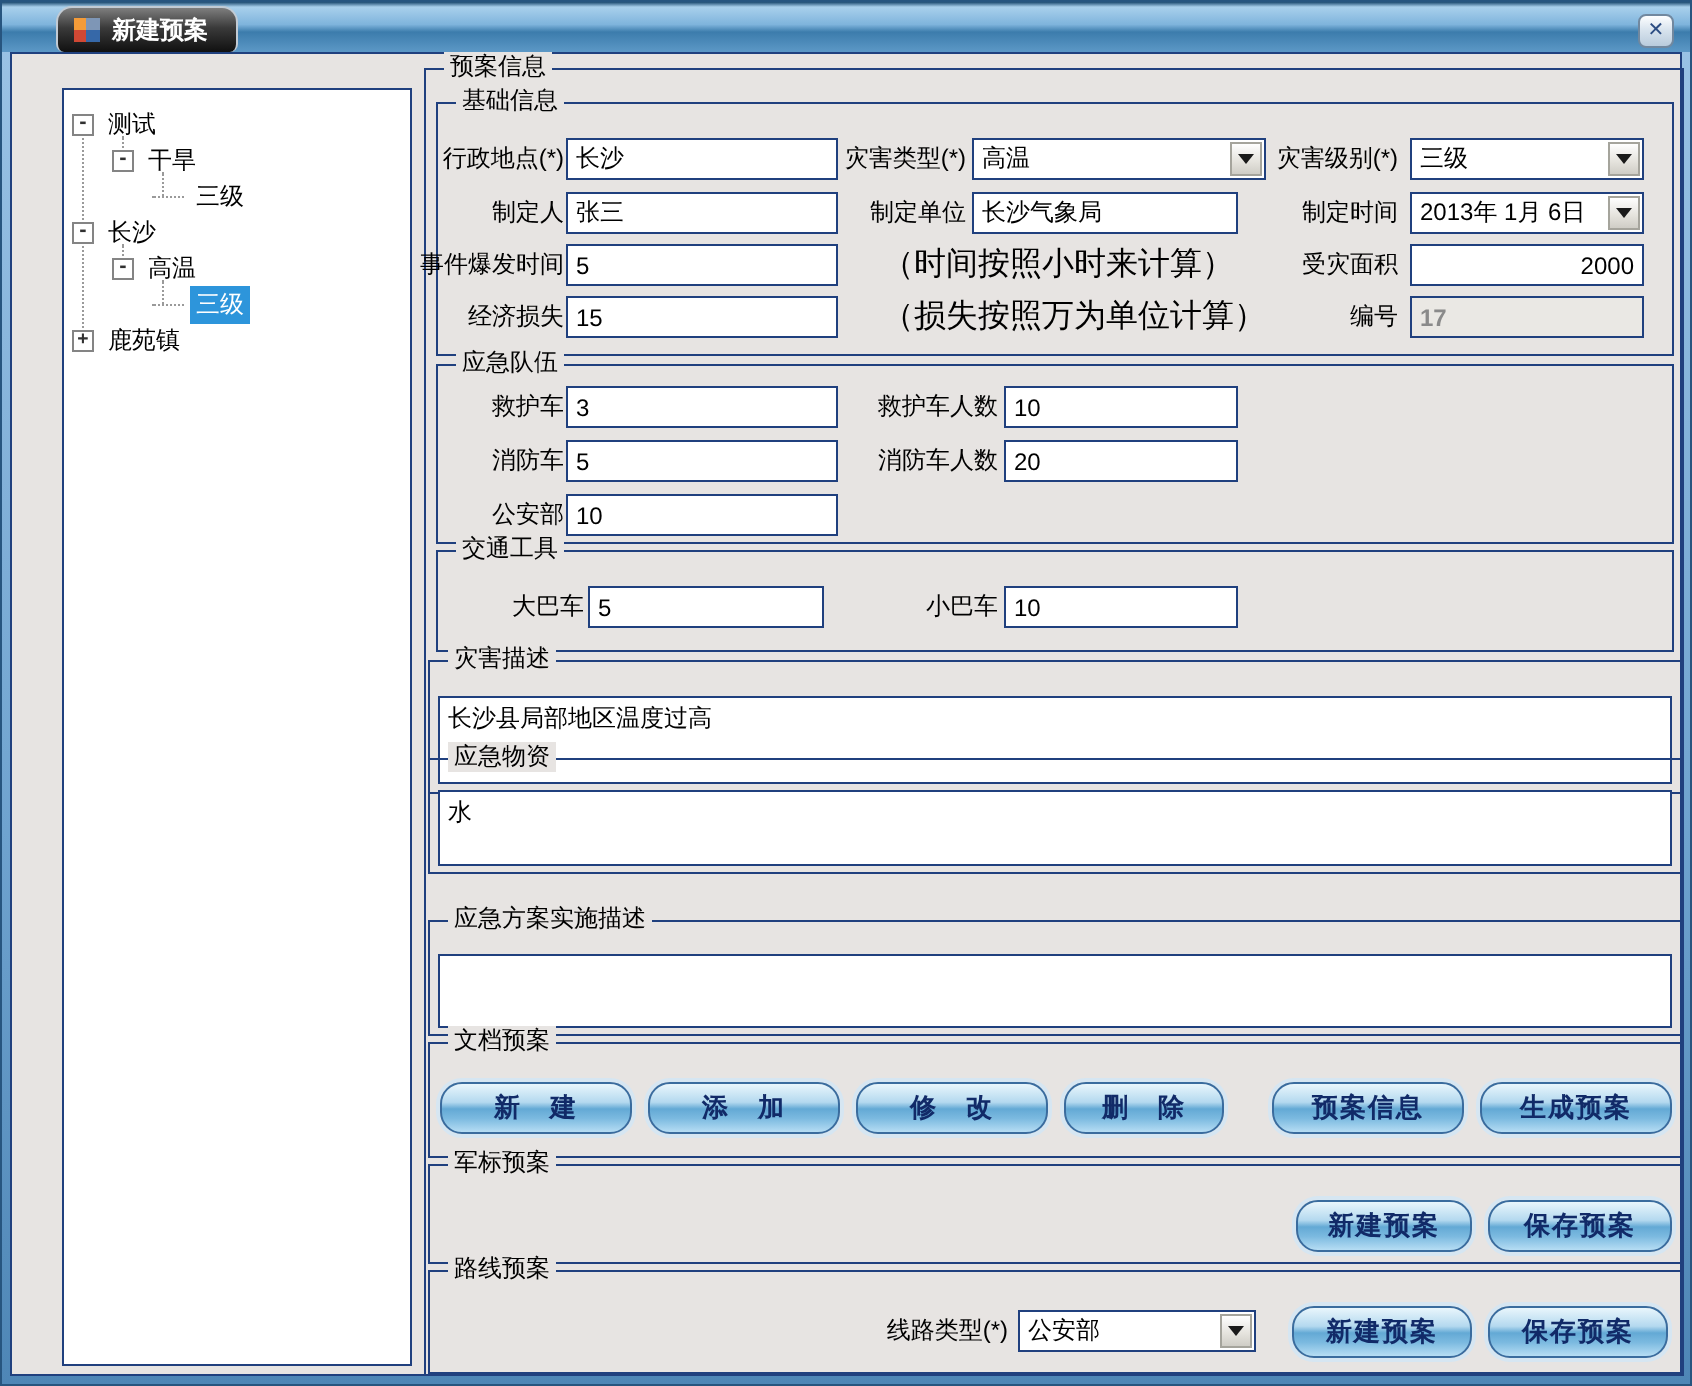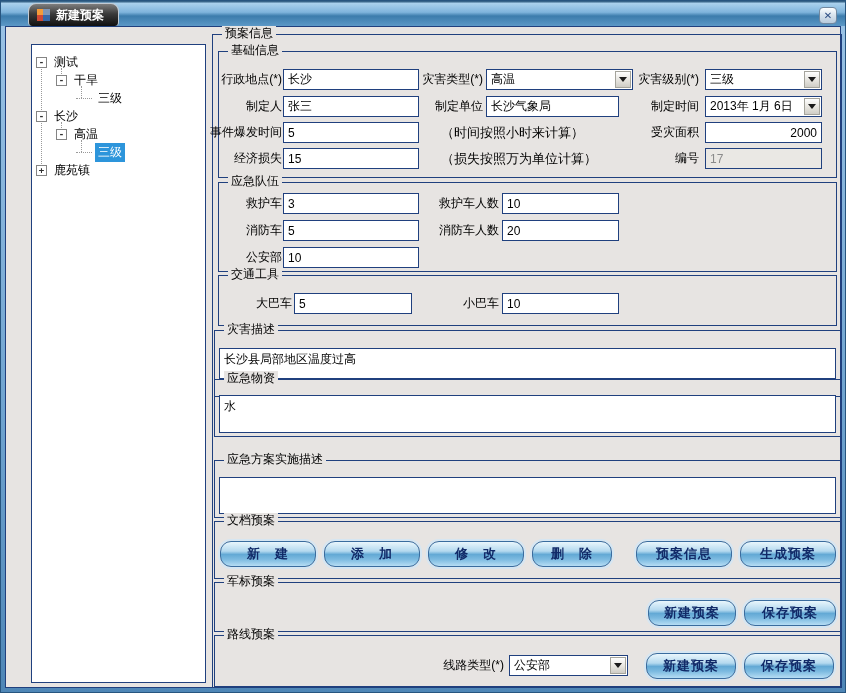--- a/index.html
+++ b/index.html
@@ -56,21 +56,21 @@
   .gv{position:absolute;width:0;border-left:1px dotted #9A9A9A;}
   
   .gb{position:absolute;border:1px solid #20407E;}
   .gb>.lg{
     position:absolute;top:-9px;left:9px;background:#E7E4E2;padding:0 3px;
     font-size:12px;line-height:15px;color:#000;white-space:nowrap;
   }
   .plan-group{left:206px;top:7px;width:630px;height:654px;border-color:#20407E;}
   
   .fl{position:absolute;font-size:12px;line-height:21px;white-space:nowrap;color:#000;}
-  .note{position:absolute;font-size:13px;line-height:21px;white-space:nowrap;color:#000;}
+  .note{position:absolute;font-size:16px;line-height:21px;white-space:nowrap;color:#000;}
   .tin{
     position:absolute;height:21px;border:1px solid #20407E;background:#fff;
     font:12px "Liberation Sans","DejaVu Sans",sans-serif;padding:1px 4px;color:#000;outline:none;
   }
   .tin:disabled,.tin.ro{background:#EAE8E4;color:#8A8A8A;}
   .tarea{
     position:absolute;border:1px solid #20407E;background:#fff;resize:none;outline:none;
     font:12px "Liberation Sans","DejaVu Sans",sans-serif;padding:2px 4px;color:#000;
   }
   .combo{
@@ -192,21 +192,21 @@
         <span class="fl" style="right:554px;top:70px">事件爆发时间</span>
         <input class="tin" style="left: 64px; top: 70px; width: 136px;" value="5">
         <span class="note" style="left:222px;top:70px">（时间按照小时来计算）</span>
         <span class="fl" style="right:137px;top:70px">受灾面积</span>
         <input class="tin" style="left: 486px; top: 70px; width: 117px; text-align: right;" value="2000">
 
         <span class="fl" style="right:554px;top:96px">经济损失</span>
         <input class="tin" style="left: 64px; top: 96px; width: 136px;" value="15">
         <span class="note" style="left:222px;top:96px">（损失按照万为单位计算）</span>
         <span class="fl" style="right:137px;top:96px">编号</span>
-        <input class="tin ro" style="left: 486px; top: 96px; width: 117px;" disabled="" value="17">
+        <input class="tin ro" style="left: 486px; top: 96px; width: 117px; font-weight: bold;" disabled="" value="17">
       </div>
 
       <div class="gb" style="left:5px;top:147px;width:619px;height:90px">
         <span class="lg">应急队伍</span>
 
         <span class="fl" style="right:554px;top:10px">救护车</span>
         <input class="tin" style="left: 64px; top: 10px; width: 136px;" value="3">
         <span class="fl" style="right:337px;top:10px">救护车人数</span>
         <input class="tin" style="left: 283px; top: 10px; width: 117px;" value="10">
 
@@ -222,21 +222,21 @@
       <div class="gb" style="left:5px;top:240px;width:619px;height:51px">
         <span class="lg">交通工具</span>
         <span class="fl" style="right:544px;top:17px">大巴车</span>
         <input class="tin" style="left: 75px; top: 17px; width: 118px;" value="5">
         <span class="fl" style="right:337px;top:17px">小巴车</span>
         <input class="tin" style="left: 283px; top: 17px; width: 117px;" value="10">
       </div>
 
       <div class="gb" style="left:1px;top:295px;width:627px;height:67px">
         <span class="lg">灾害描述</span>
-        <textarea class="tarea" style="left: 4px; top: 17px; width: 617px; height: 31px;">长沙县局部地区温度过高</textarea>
+        <textarea class="tarea" style="left: 4px; top: 17px; width: 617px; height: 44px;">长沙县局部地区温度过高</textarea>
       </div>
 
       <div class="gb" style="left:1px;top:344px;width:627px;height:58px">
         <span class="lg">应急物资</span>
         <textarea class="tarea" style="left: 4px; top: 15px; width: 617px; height: 38px;">水</textarea>
       </div>
 
       <div class="gb" style="left:1px;top:425px;width:627px;height:58px">
         <span class="lg">应急方案实施描述</span>
         <textarea class="tarea" style="left: 4px; top: 16px; width: 617px; height: 37px;"></textarea>

